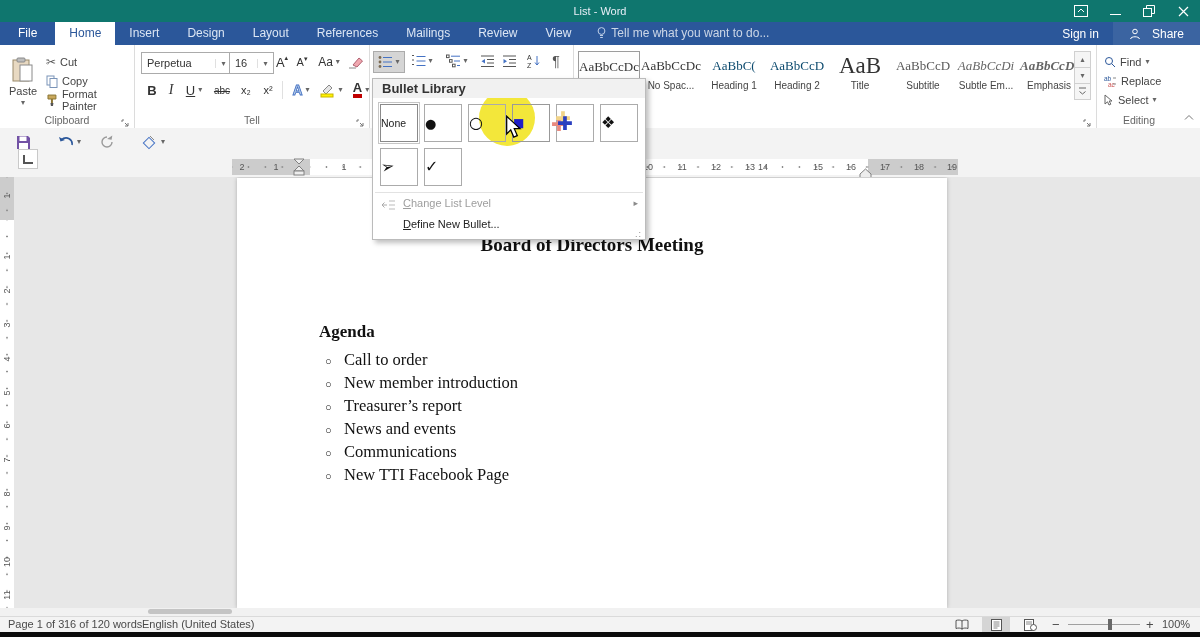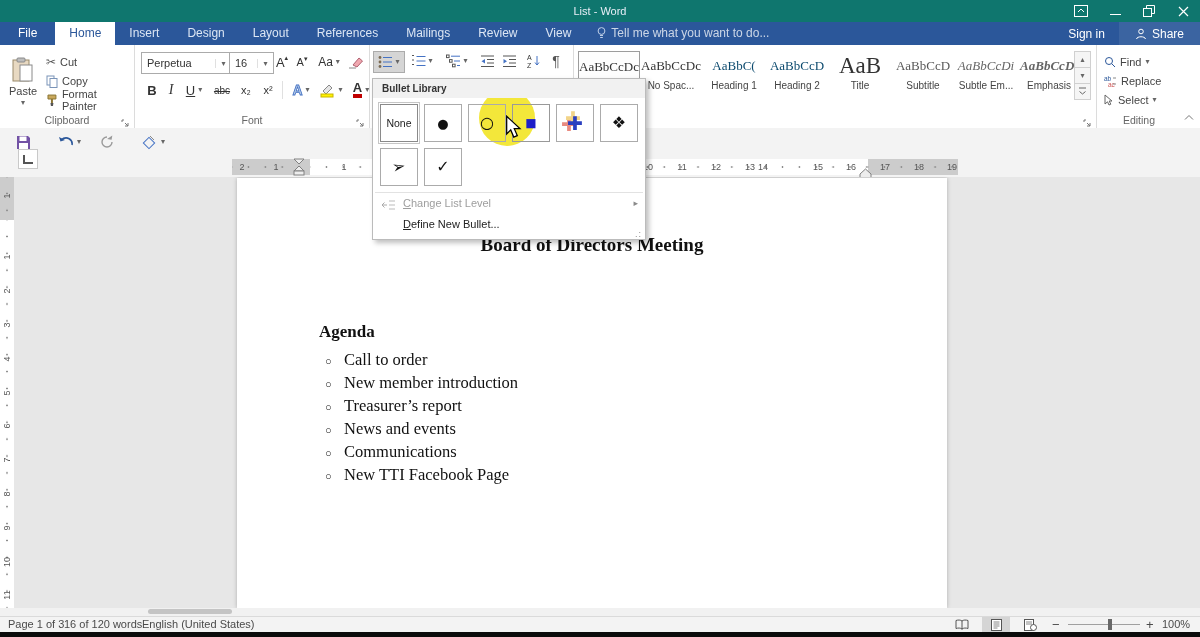--- a/index.html
+++ b/index.html
@@ -12,21 +12,21 @@
   .tbtn{width:34px;height:22px;display:flex;align-items:center;justify-content:center;}
   
   .tabrow{position:absolute;left:0;top:22px;width:1200px;height:23px;background:#2B579A;display:flex;align-items:flex-end;}
   .tab{color:#DCE6F4;font-size:12px;padding:4px 14px 5px 14px;line-height:14px;}
   .tab.file{background:#2B579A;color:#fff;padding:4px 18px 5px 18px;}
   .tab.active{background:#fff;color:#2B579A;}
   .tabs-host{display:flex;}
   .tellme{display:flex;align-items:center;gap:5px;color:rgba(255,255,255,.75);font-size:12px;padding:4px 10px 5px 12px;}
   .tr-right{position:absolute;right:0;bottom:0;height:23px;display:flex;align-items:center;}
   .signin{color:#fff;font-size:12px;padding:0 14px;}
-  .share{color:#fff;font-size:12px;display:flex;align-items:center;gap:5px;padding:0 16px;height:23px;background:rgba(255,255,255,.08);}
+  .share{color:#fff;font-size:12px;display:flex;align-items:center;gap:11px;padding:0 16px;height:23px;background:rgba(255,255,255,.08);}
   
   .ribbon{position:absolute;left:0;top:45px;width:1200px;height:83px;background:#fff;border-bottom:1px solid #D8D8D8;}
   .grp{position:absolute;top:0;height:83px;border-right:1px solid #DCDCDC;}
   .glabel{position:absolute;bottom:2px;left:0;width:100%;text-align:center;font-size:10.5px;color:#666;}
   .launcher{position:absolute;right:3px;bottom:4px;width:10px;height:10px;}
   .rbtn{position:absolute;display:flex;align-items:center;gap:4px;font-size:11px;color:#444;height:18px;}
   .car{font-size:8px;color:#666;line-height:8px;}
   .car::after{content:"▾";}
   .combo{position:absolute;height:20px;border:1px solid #ABABAB;background:#fff;display:flex;align-items:center;font-size:11px;color:#333;padding-left:5px;}
   .combo .cararea{margin-left:auto;width:15px;text-align:center;border-left:1px solid #E0E0E0;color:#666;font-size:8px;}
@@ -80,23 +80,23 @@
   .hthumb{position:absolute;left:148px;top:1px;width:84px;height:5px;background:#C4C4C4;border-radius:3px;}
   .statusbar{position:absolute;left:0;top:616px;width:1200px;height:16px;background:#F3F3F3;border-top:1px solid #DADADA;font-size:11px;color:#4A4A4A;}
   .sb-item{position:absolute;top:0;line-height:15px;}
   .viewbtn{position:absolute;top:0;width:28px;height:15px;display:flex;align-items:center;justify-content:center;}
   .viewbtn.active{background:#D5D5D5;}
   .ztrack{position:absolute;left:1068px;top:7px;width:72px;height:1px;background:#A0A0A0;}
   .zthumb{position:absolute;left:1108px;top:2px;width:4px;height:11px;background:#686868;}
   .blackstrip{position:absolute;left:0;top:632px;width:1200px;height:5px;background:#0B0B0B;}
   
   .bullet-menu{position:absolute;left:372px;top:78px;width:272px;height:160px;background:#fff;border:1px solid #BBBBBB;box-shadow:3px 3px 5px rgba(0,0,0,.25);z-index:50;}
-  .bm-header{height:19px;background:#F1F1F1;font-size:10px;font-weight:bold;color:#333;line-height:19px;padding-left:9px;position:relative;z-index:2;}
+  .bm-header{height:19px;background:#F1F1F1;font-size:13px;font-weight:bold;color:#333;line-height:19px;padding-left:9px;position:relative;z-index:2;}
   .bm-grid{position:relative;display:flex;flex-wrap:wrap;width:268px;padding:3px 0 0 4px;}
-  .bcell{position:relative;z-index:2;width:36px;height:36px;border:1px solid #ABABAB;margin:3px;background:transparent;display:flex;align-items:center;justify-content:center;}
+  .bcell{position:relative;z-index:2;width:36px;height:36px;border:1px solid #ABABAB;margin:3px;background:transparent;display:flex;align-items:center;justify-content:flex-start;}
   .bcell.sel{border-color:#8A8A8A;outline:1px solid #C6C6C6;outline-offset:1px;}
   .bcell.hover{z-index:3;border-color:#999;}
   .bglyph{font-family:"DejaVu Sans",sans-serif;font-size:14px;color:#111;line-height:1;}
   .opt-none .bglyph{font-family:"Liberation Sans",sans-serif;font-size:10.5px;color:#222;}
   .opt-dot .bglyph{font-size:13px;}
   .opt-circle .bglyph{font-size:16px;}
   .opt-square .bglyph{font-size:12px;color:#1E1EC8;}
   .opt-art .bglyph{font-size:19px;font-weight:bold;color:#2B3FC0;text-shadow:-2px -5px 0 #F2D489,-6px 1px 0 #E98A80;}
   .opt-diamonds .bglyph{font-size:16px;}
   .opt-arrow .bglyph{font-size:16px;transform:rotate(-12deg);}
@@ -262,21 +262,21 @@
         <svg width="16" height="16" viewBox="0 0 16 16">
             <path d="M4 9l6-6 3 3-6 6z" fill="#E6E6E6" stroke="#888"></path>
             <rect x="2" y="12" width="12" height="3" fill="#FFF200" stroke="#C9B500"></rect>
           </svg>
         <span class="car"></span>
       </div>
       <div class="fbtn" style="left:214px;top:35px;width:24px;gap:3px;">
           <span class="fc-a">A</span>
           <span class="car"></span>
         </div>
-      <div class="glabel">Font</div>
+      <div class="glabel">Tell</div>
       <span class="launcher">
         <svg width="9" height="9" viewBox="0 0 9 9">
             <path d="M1 3V1h2M4 4l3 3M7 4v3H4" fill="none" stroke="#777"></path>
           </svg>
       </span>
     </div>
 
     <div class="grp" style="left:369px;width:204px;">
       <div class="fbtn pressed" style="left:4px;top:6px;width:30px;gap:2px;">
         <svg width="15" height="14" viewBox="0 0 15 14">

